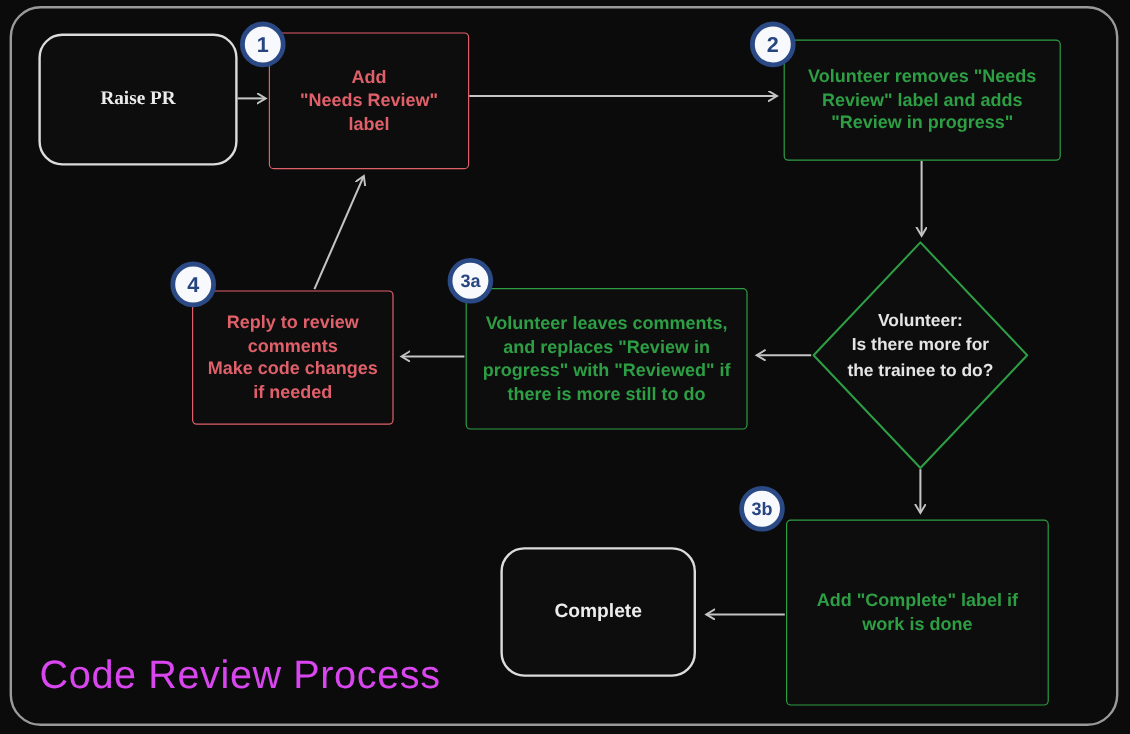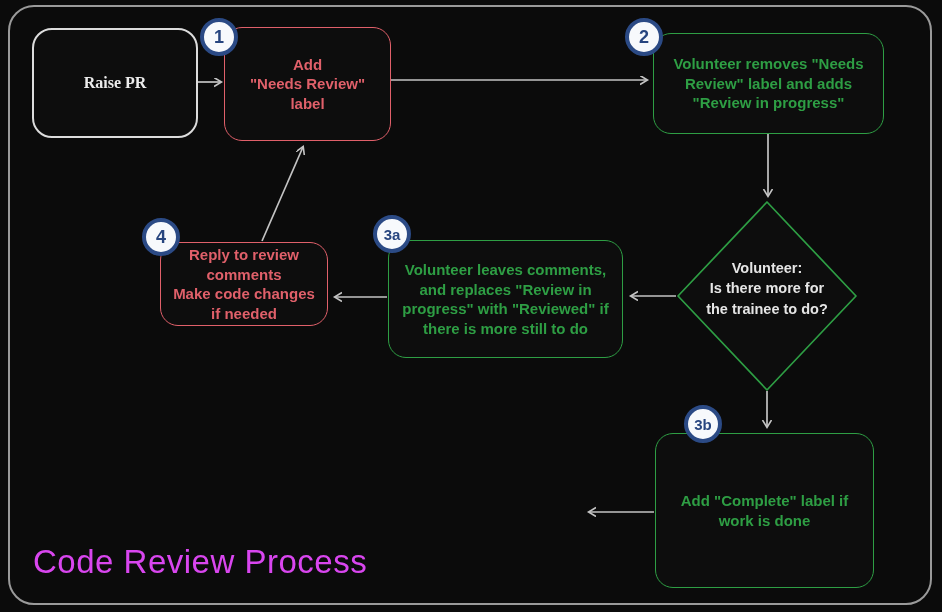--- a/index.html
+++ b/index.html
@@ -27,21 +27,21 @@
     position: absolute;
     left: 0; top: 0;
     width: 942px; height: 612px;
   }
   .node {
     position: absolute;
     display: flex;
     align-items: center;
     justify-content: center;
     text-align: center;
-    border-radius: 18px;
+    border-radius: 4px;
     background: #0d0d0d;
     box-sizing: border-box;
   }
   .node-label {
     white-space: pre-line;
     font-weight: 600;
     line-height: 1.3;
     padding: 4px 8px;
   }
   .node-white { border: 2px solid #dcdcdc; border-radius: 20px; }
@@ -131,34 +131,37 @@
 Is there more for
 the trainee to do?</div>
 
   <div class="node node-green" style="left:388px; top:240px; width:235px; height:118px;">
     <div class="node-label">Volunteer leaves comments,
 and replaces "Review in
 progress" with "Reviewed" if
 there is more still to do</div>
   </div>
 
-  <div class="node node-red" style="left:160px; top:242px; width:168px; height:84px;">
+  <div class="node node-red" style="left:160px; top:242px; width:168px; height:112px;">
     <div class="node-label">Reply to review
 comments
 Make code changes
 if needed</div>
   </div>
 
   <div class="node node-green" style="left:655px; top:433px; width:219px; height:155px;">
     <div class="node-label">Add "Complete" label if
 work is done</div>
   </div>
 
+  <div class="node node-white" style="left:417px; top:456px; width:163px; height:108px;">
+    <div class="node-label">Complete</div>
+  </div>
 
   <div class="badge" style="left:200px; top:18px;">1</div>
   <div class="badge" style="left:625px; top:18px;">2</div>
   <div class="badge small" style="left:373px; top:215px;text-align:center;">3a</div>
   <div class="badge" style="left:142px; top:218px;">4</div>
-  <div class="badge small" style="left:684px; top:405px;">3b</div>
+  <div class="badge small" style="left:616px; top:405px;">3b</div>
 
   <div class="diagram-title">Code Review Process</div>
 
 </div>
 
 </body></html>

